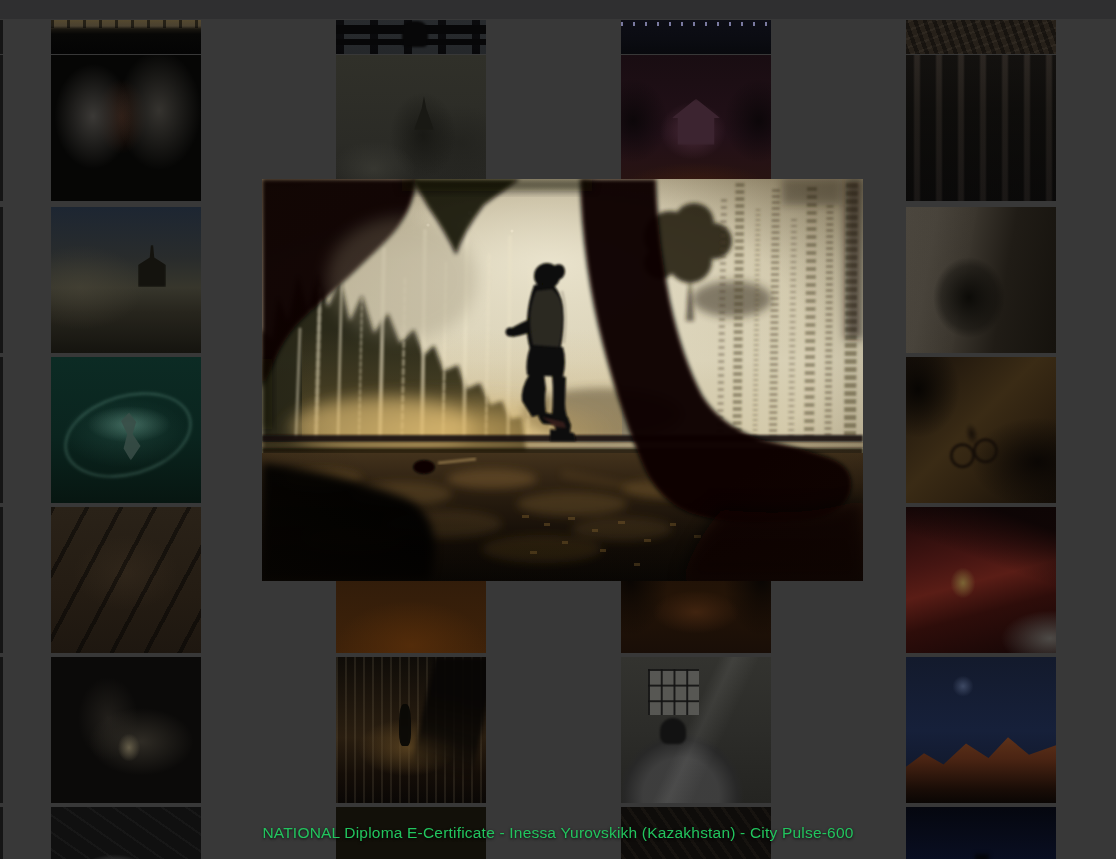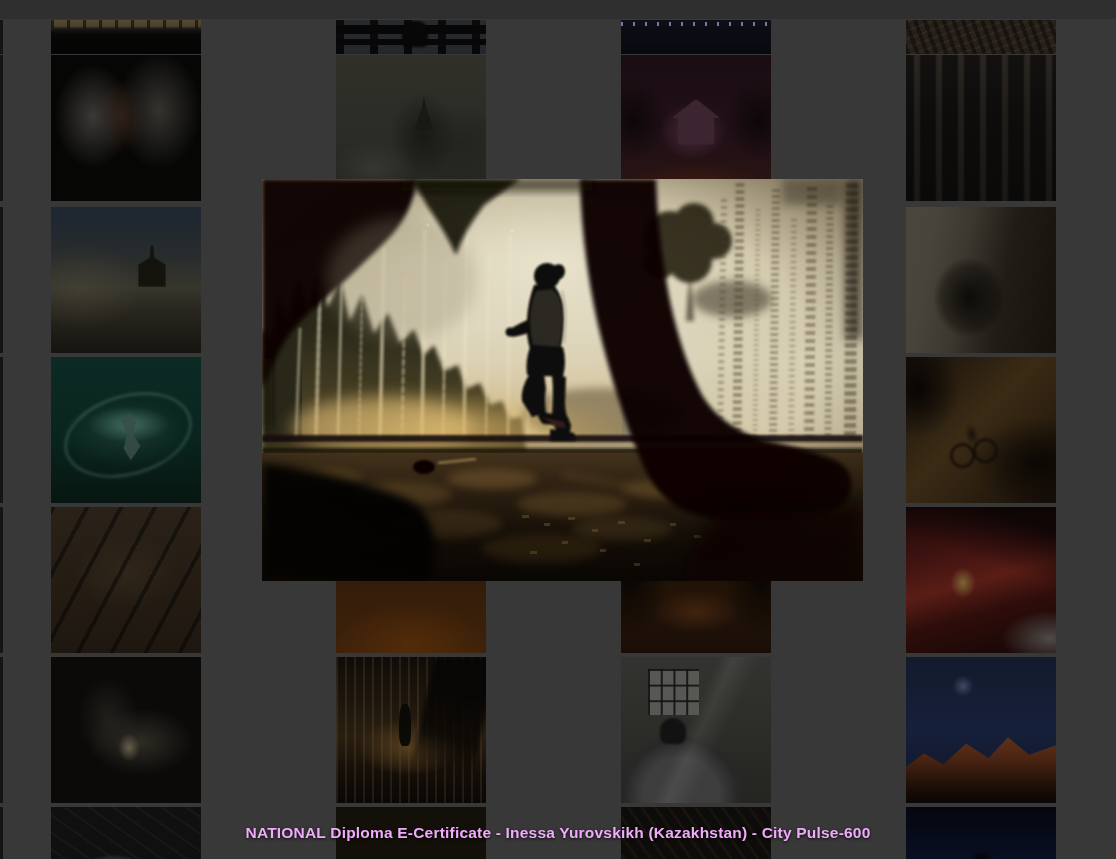--- a/index.html
+++ b/index.html
@@ -140,21 +140,21 @@
     radial-gradient(ellipse 42px 15px at 78% 48%,rgba(64,110,255,.6),rgba(64,110,255,0) 70%),
     radial-gradient(ellipse 70px 40px at 50% 55%,rgba(26,42,120,.5),transparent 75%),
     linear-gradient(180deg,#05070f 0%,#0a1026 45%,#060912 100%);}
   .v-blue-glow::after{content:"";position:absolute;left:46%;width:9%;top:32%;bottom:0;background:rgba(3,4,8,.9);filter:blur(2px);}
 
   
   .lightbox-img{position:absolute;left:262px;top:179px;width:601px;height:402px;z-index:10;}
   .lightbox-img svg{display:block;width:601px;height:402px;}
   .caption{
     position:absolute;left:0;right:0;top:822px;z-index:20;text-align:center;
-    color:#f0abfc;font-weight:700;font-size:15.5px;line-height:21px;letter-spacing:.2px;
+    color:#22c55e;font-weight:400;font-size:15.5px;line-height:21px;letter-spacing:.2px;
     text-shadow:0 1px 3px rgba(0,0,0,.85);
   }
 </style>
 </head>
 <body>
 
 <div class="grid">
     <div class="tile v-sliver" style="left: 0px; width: 3px; top: 20px; height: 34px;"></div>
     <div class="tile v-sliver" style="left: 0px; width: 3px; top: 55px; height: 146px;"></div>
     <div class="tile v-sliver" style="left: 0px; width: 3px; top: 207px; height: 146px;"></div>

